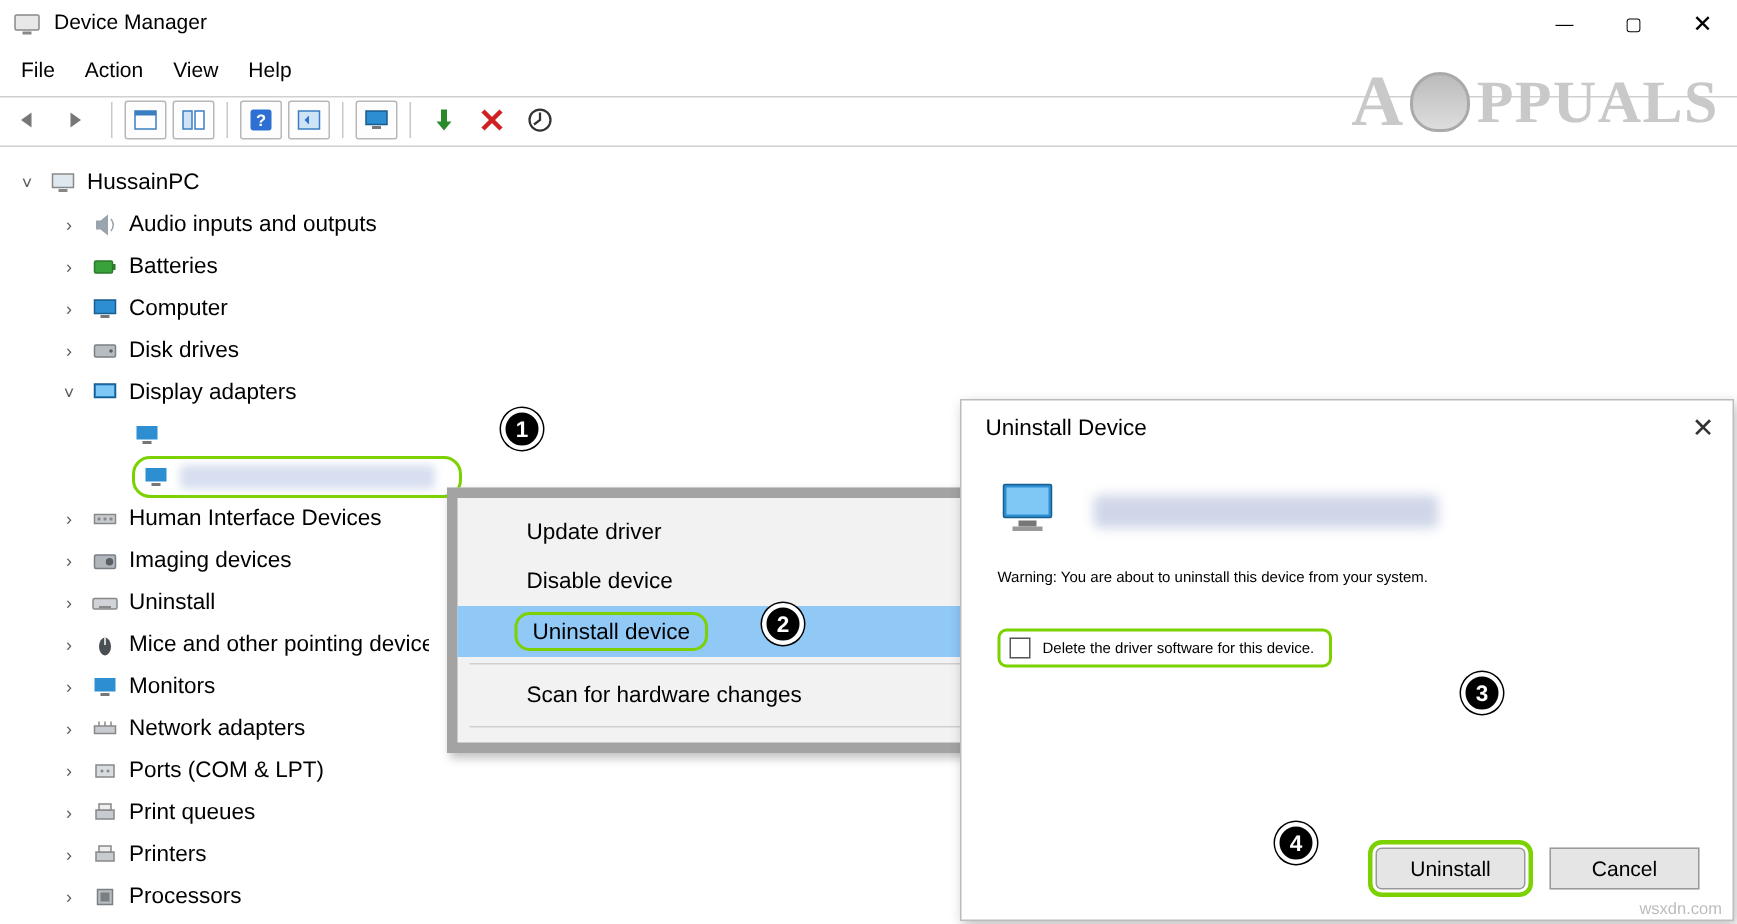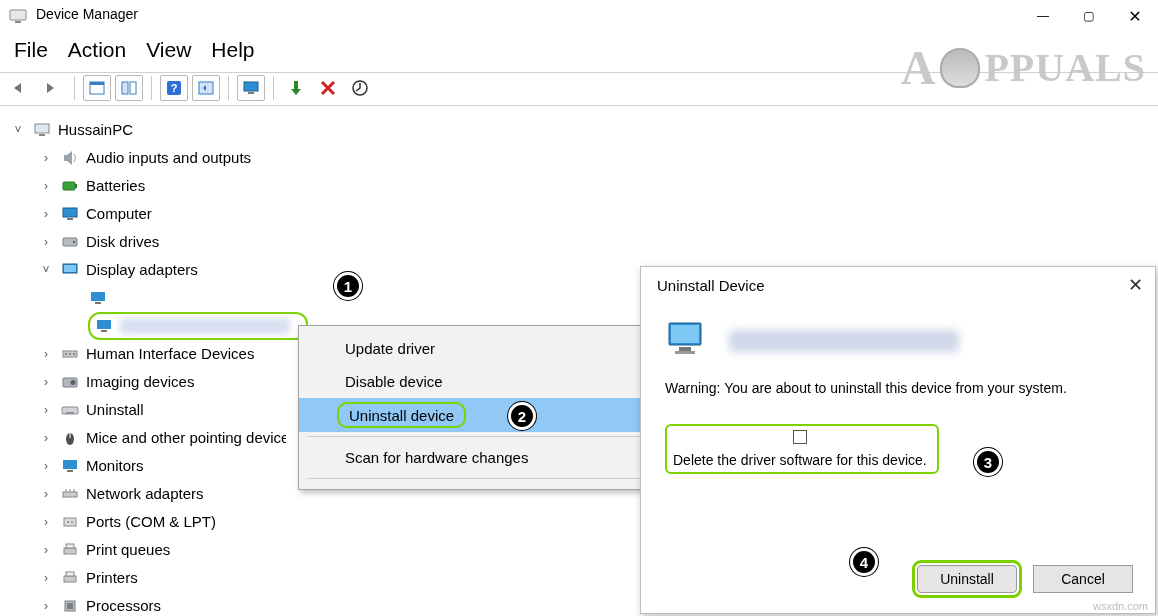--- a/index.html
+++ b/index.html
@@ -31,21 +31,21 @@
     display: flex; align-items: center; justify-content: center;
     font-family: "Segoe UI Symbol", sans-serif;
     font-size: 12px;
     color: #000;
   }
   .sys-btn.close { font-size: 16px; }
   
   .menubar {
     display: flex; gap: 20px;
     padding: 6px 4px 10px 14px;
-    font-size: 21px;
+    font-size: 14px;
   }
   .menubar span { cursor: default; }
   
   .toolbar {
     display: flex; align-items: center; gap: 4px;
     padding: 2px 6px 4px 6px;
     border-top: 1px solid #d0d0d0;
     border-bottom: 1px solid #d0d0d0;
     height: 34px;
   }
@@ -76,21 +76,21 @@
   .blurred {
     display:inline-block; width: 170px; height: 16px;
     background: #d8dff0; filter: blur(3px); border-radius: 3px;
   }
   
   .ctxmenu {
     position: absolute;
     left: 298px; top: 325px;
     width: 362px;
     background: #f2f2f2;
-    border: 1px solid #a3a3a3;
+    border: 7px solid #a3a3a3;
     box-shadow: 2px 3px 6px rgba(0,0,0,.25);
     padding: 6px 0;
     font-size: 15px;
   }
   .ctx-item { padding: 8px 16px 8px 46px; position: relative; }
   .ctx-item.hover { background: #90c8f6; }
   .ctx-sep { height: 1px; background: #cfcfcf; margin: 4px 8px; }
   .ctx-item.bold { font-weight: 600; }
   .ctx-hl {
     position:absolute; left:38px; top:4px; bottom:4px;
@@ -105,32 +105,31 @@
     background: #fff;
     border: 1px solid #bcbcbc;
     box-shadow: 2px 3px 8px rgba(0,0,0,.25);
   }
   .dlg-title {
     display:flex; align-items:center; justify-content:space-between;
     height: 36px; padding: 0 12px 0 16px;
     font-size: 15px;
   }
   .dlg-close { font-size: 18px; color:#333; }
-  .dlg-body { padding: 10px 24px 0 24px; font-size: 14px; }
+  .dlg-body { padding: 10px 24px 0 24px; font-size: 10px; }
   .dlg-head { display:flex; align-items:center; gap: 20px; margin: 6px 0 18px 0; }
   .dlg-blur {
     display:inline-block; width: 230px; height: 22px;
     background: #cfd6e8; filter: blur(4px); border-radius: 4px;
   }
   .dlg-warn { margin: 8px 0 24px 0; }
   .chk-wrap {
     display:inline-flex; align-items:center; gap: 8px;
     border: 2px solid #7CD200; border-radius: 6px;
     padding: 4px 10px 4px 6px;
-    flex-direction: column;
   }
   .chk { width: 14px; height: 14px; border: 1px solid #555; background:#fff; }
   .dlg-btns {
     position:absolute; right: 22px; bottom: 20px;
     display:flex; align-items:center; gap: 16px;
   }
   .winbtn {
     min-width: 100px; height: 28px;
     border: 1px solid #9a9a9a; background: #e5e5e5;
     font-size: 14px;

